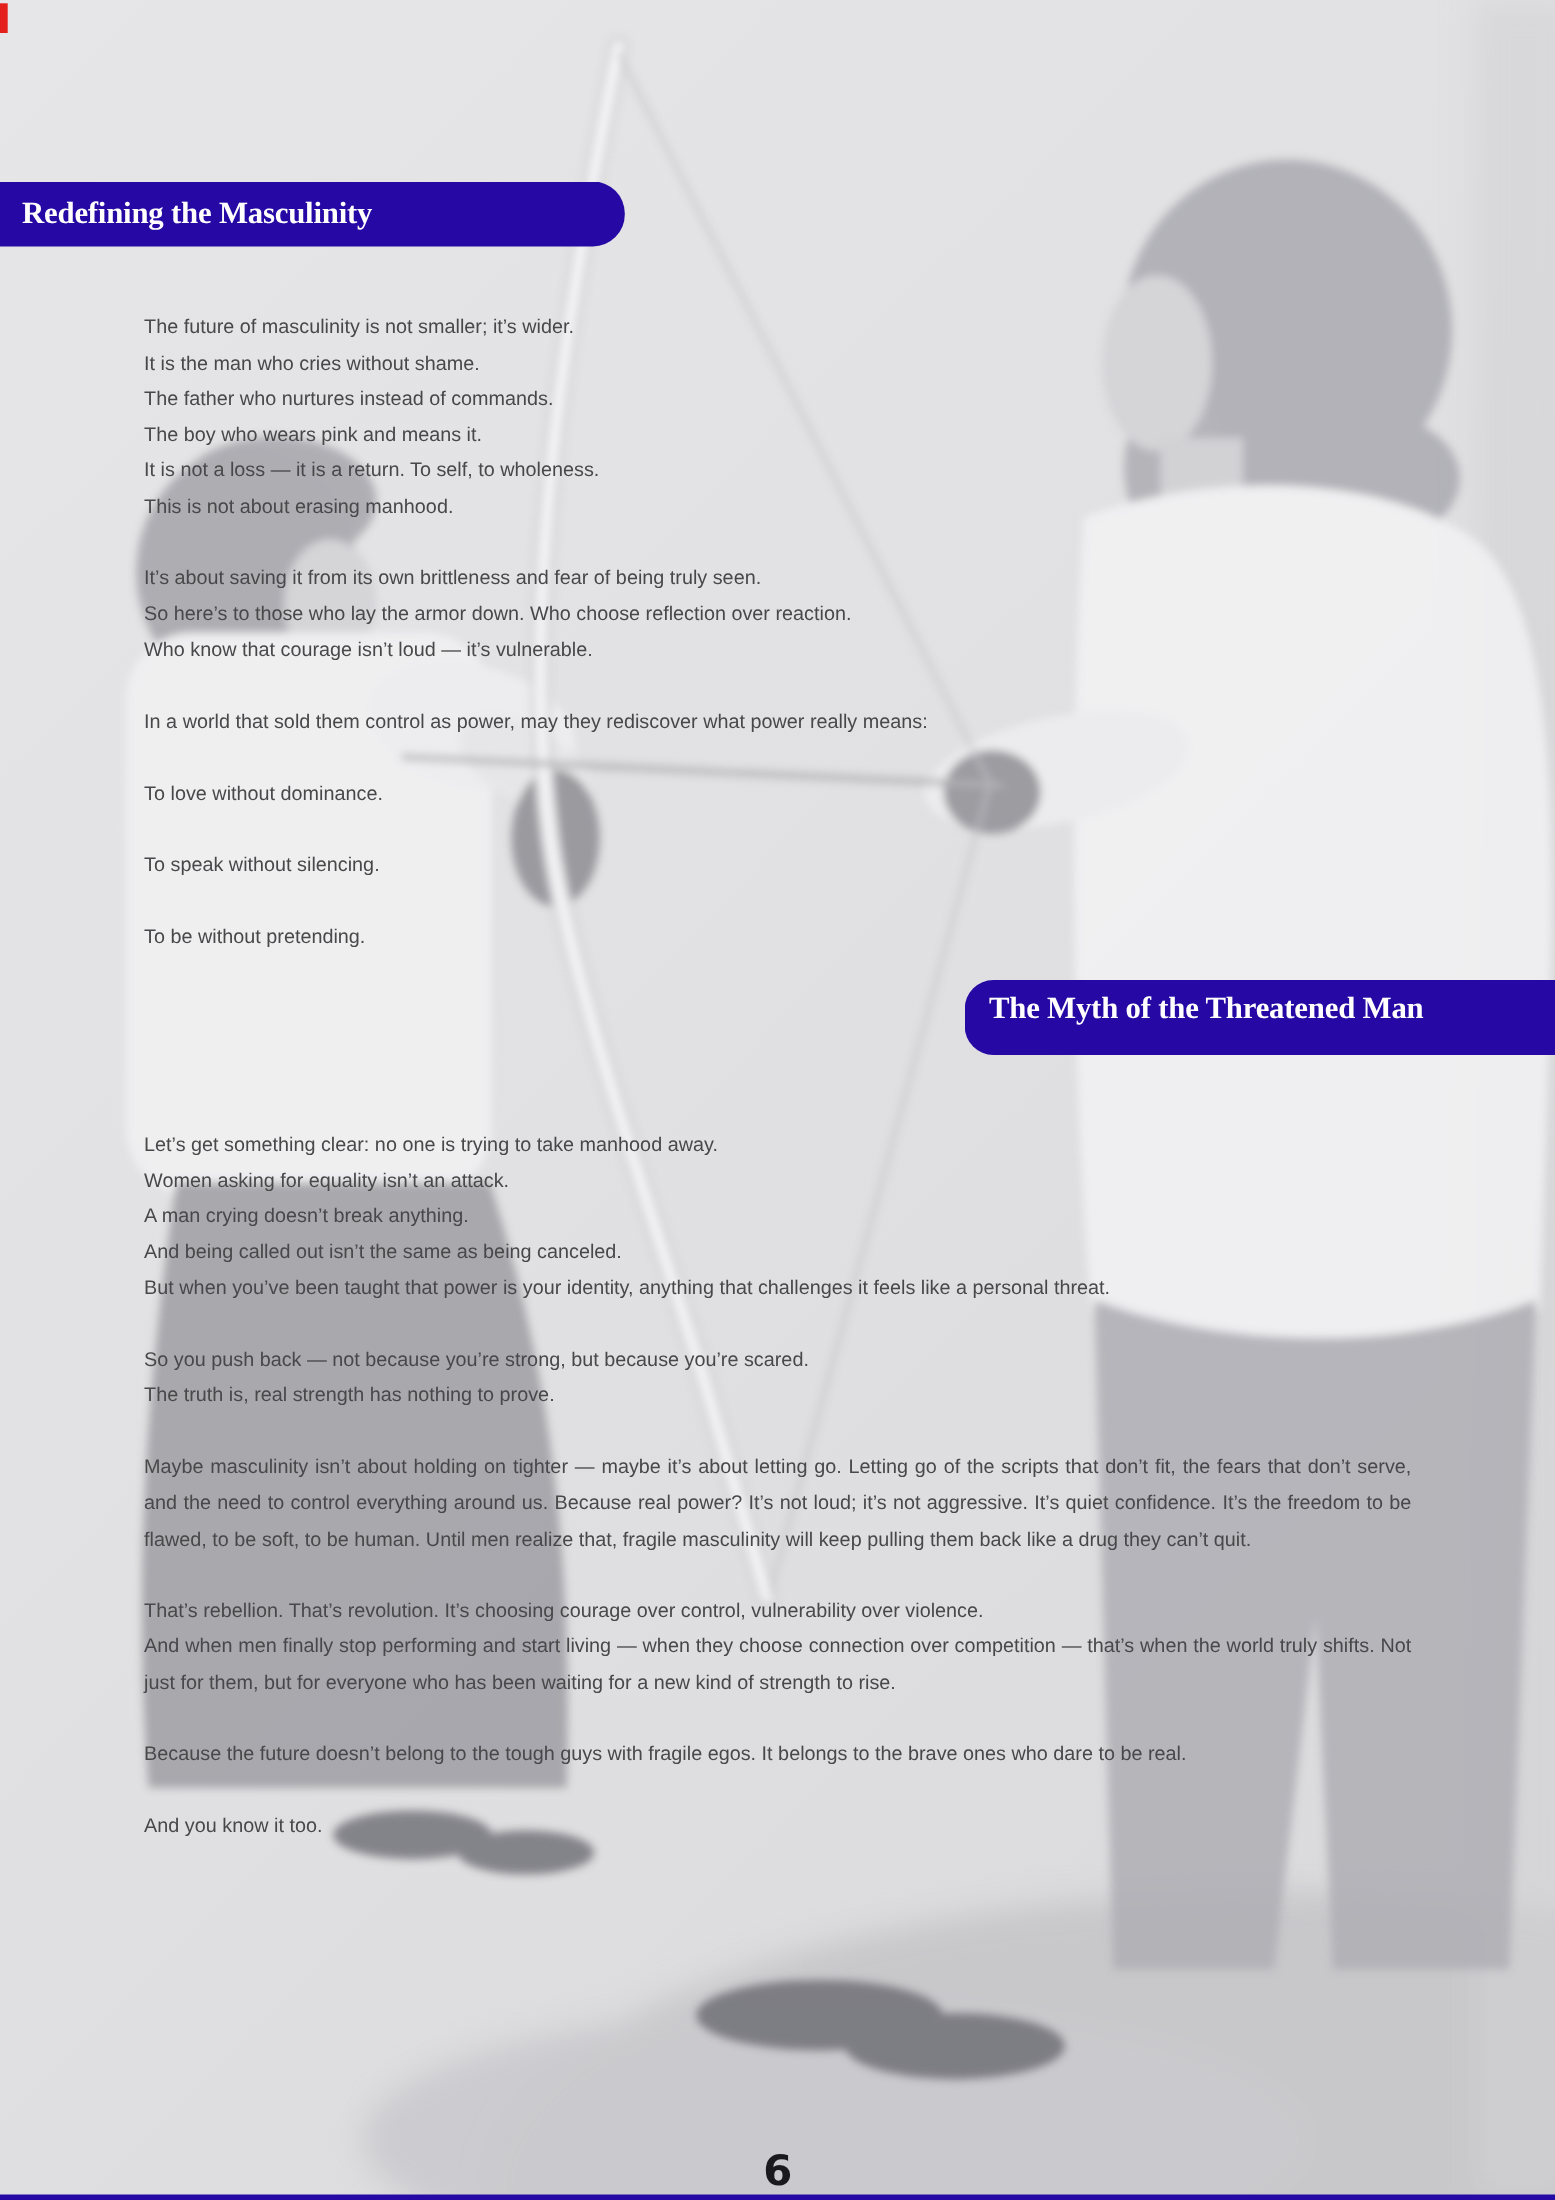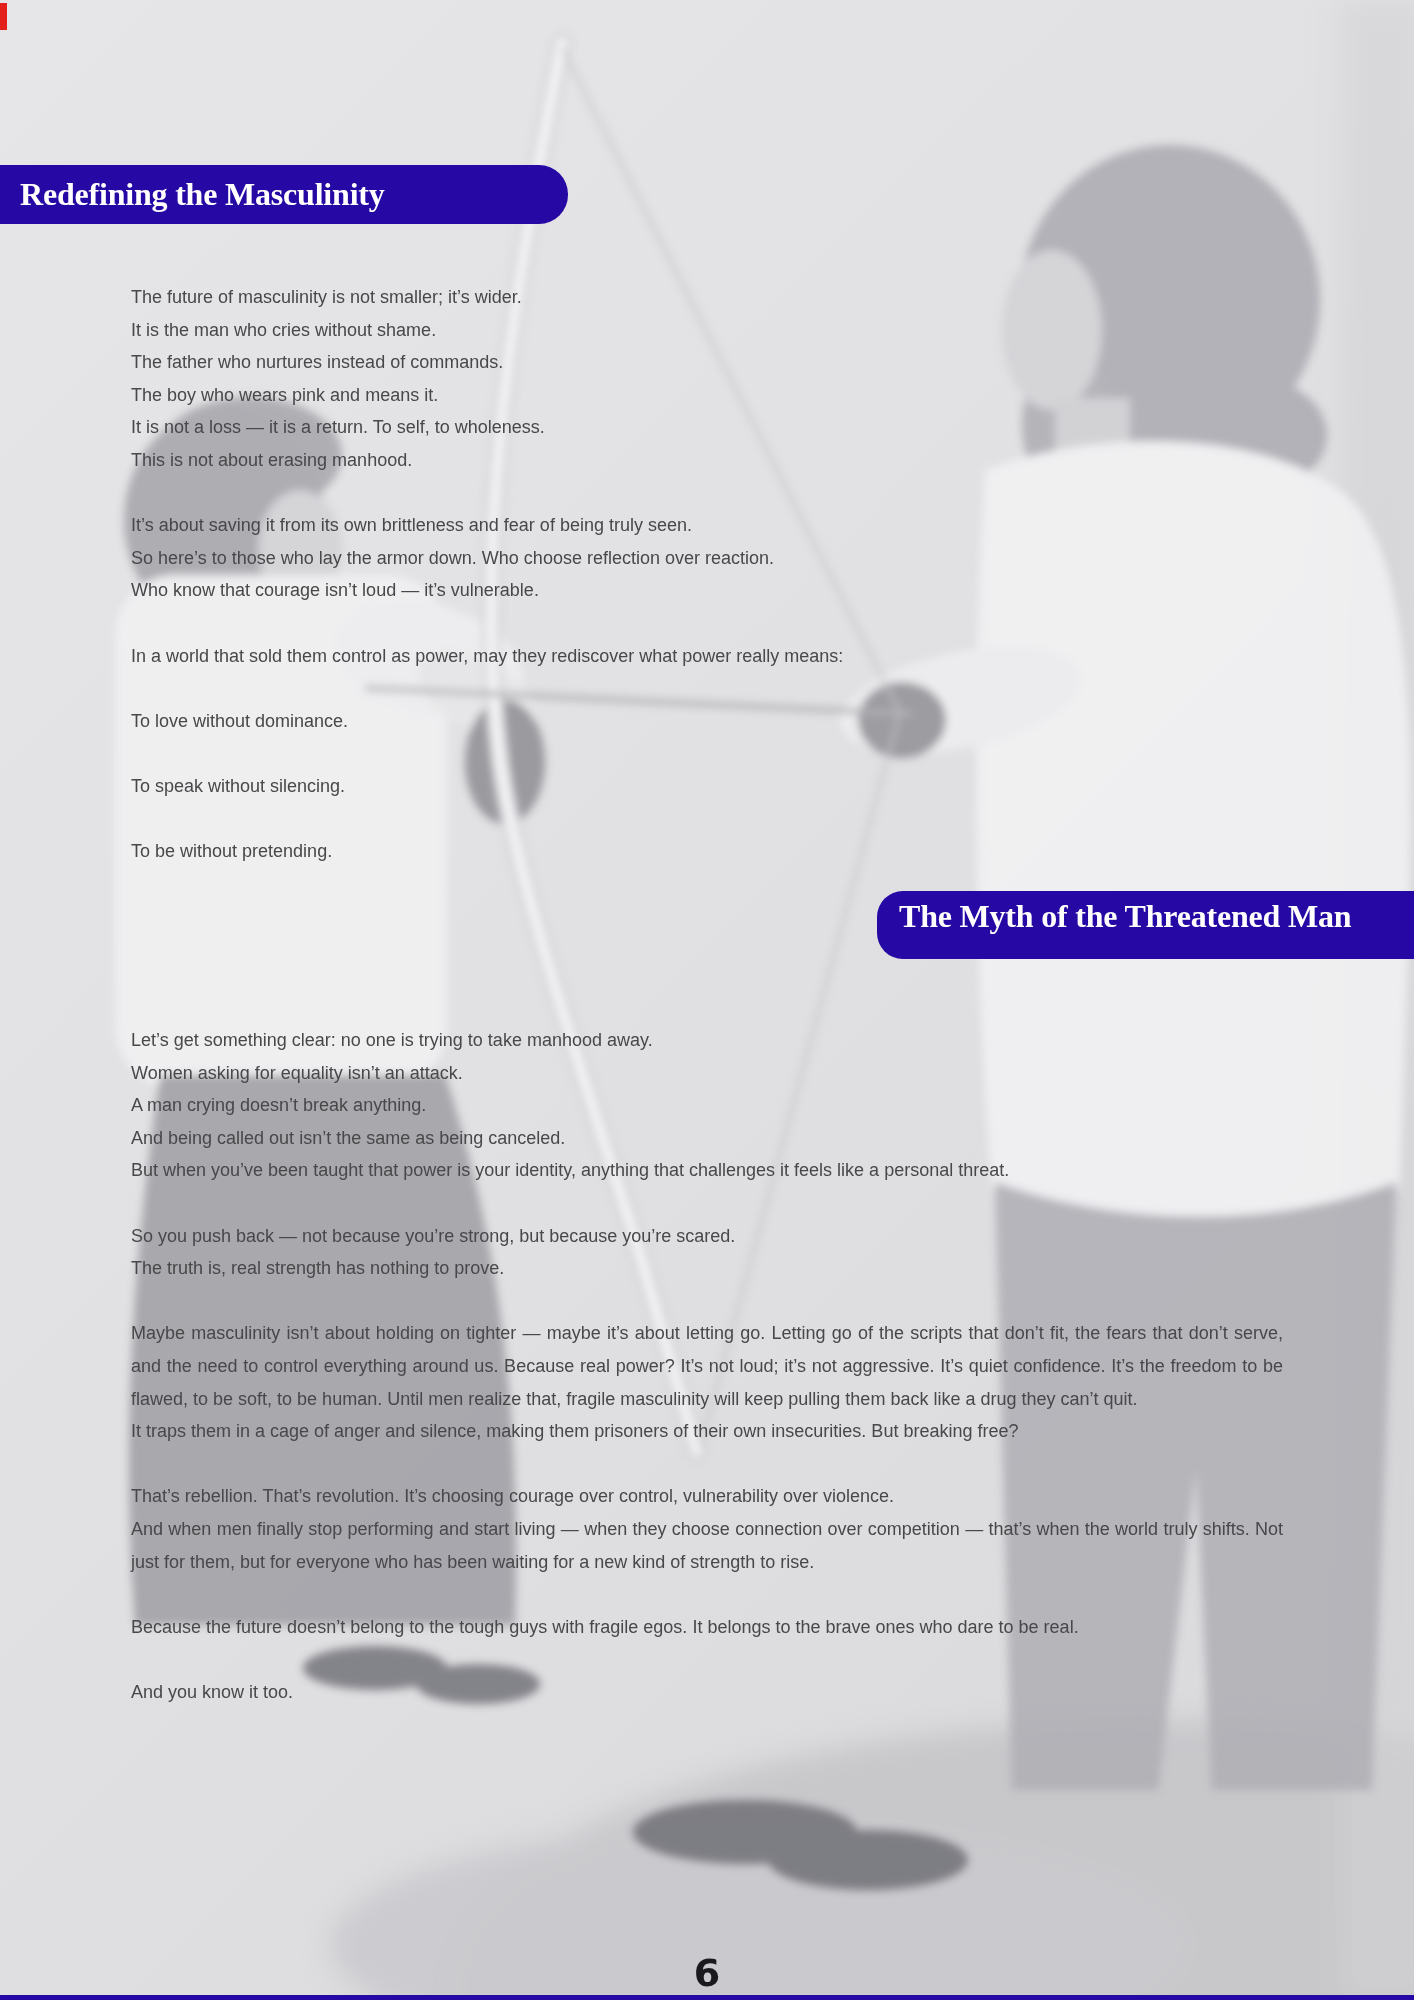--- a/index.html
+++ b/index.html
@@ -5,21 +5,21 @@
   html,body{margin:0;padding:0;background:#ffffff;}
   .page{
     position:relative;width:1414px;height:2000px;overflow:hidden;
     background:linear-gradient(135deg,#e6e6e8 0%,#e1e1e3 45%,#d9d9dc 100%);
     font-family:"Liberation Sans",sans-serif;
   }
   svg.photo{position:absolute;left:0;top:0;width:1414px;height:2000px;}
   .corner-mark{position:absolute;left:0;top:3px;width:7px;height:27px;background:#e3201b;}
   .banner{
     position:absolute;background:#2609a4;color:#ffffff;
-    font-family:"Liberation Serif",serif;font-weight:bold;font-size:32px;letter-spacing:-0.2px;
+    font-family:"Liberation Serif",serif;font-weight:bold;font-size:28px;letter-spacing:-0.2px;
     white-space:nowrap;
   }
   .banner1{left:0;top:165px;width:568px;height:59px;line-height:59px;
     border-radius:0 29px 29px 0;padding-left:20px;box-sizing:border-box;}
   .banner2{left:877px;top:891px;width:537px;height:68px;line-height:51px;
     border-radius:26px 0 0 26px;padding-left:22px;box-sizing:border-box;}
   .text-col{
     position:absolute;left:131px;width:1152px;color:#48484a;
     font-size:18px;line-height:32.6px;
   }
@@ -136,21 +136,20 @@
         <div class="seg line">A man crying doesn’t break anything.</div>
         <div class="seg line">And being called out isn’t the same as being canceled.</div>
         <div class="seg flow">But when you’ve been taught that power is your identity, anything that challenges it feels like a personal threat.</div>
       </div>
       <div class="block">
         <div class="seg line">So you push back — not because you’re strong, but because you’re scared.</div>
         <div class="seg line">The truth is, real strength has nothing to prove.</div>
       </div>
       <div class="block">
         <div class="seg flow">Maybe masculinity isn’t about holding on tighter — maybe it’s about letting go. Letting go of the scripts that don’t fit, the fears that don’t serve, and the need to control everything around us. Because real power? It’s not loud; it’s not aggressive. It’s quiet confidence. It’s the freedom to be flawed, to be soft, to be human. Until men realize that, fragile masculinity will keep pulling them back like a drug they can’t quit.</div>
-        <div class="seg flow">It traps them in a cage of anger and silence, making them prisoners of their own insecurities. But breaking free?</div>
       </div>
       <div class="block">
         <div class="seg line">That’s rebellion. That’s revolution. It’s choosing courage over control, vulnerability over violence.</div>
         <div class="seg flow">And when men finally stop performing and start living — when they choose connection over competition — that’s when the world truly shifts. Not just for them, but for everyone who has been waiting for a new kind of strength to rise.</div>
       </div>
       <div class="block">
         <div class="seg flow">Because the future doesn’t belong to the tough guys with fragile egos. It belongs to the brave ones who dare to be real.</div>
       </div>
       <div class="block">
         <div class="seg line">And you know it too.</div>

